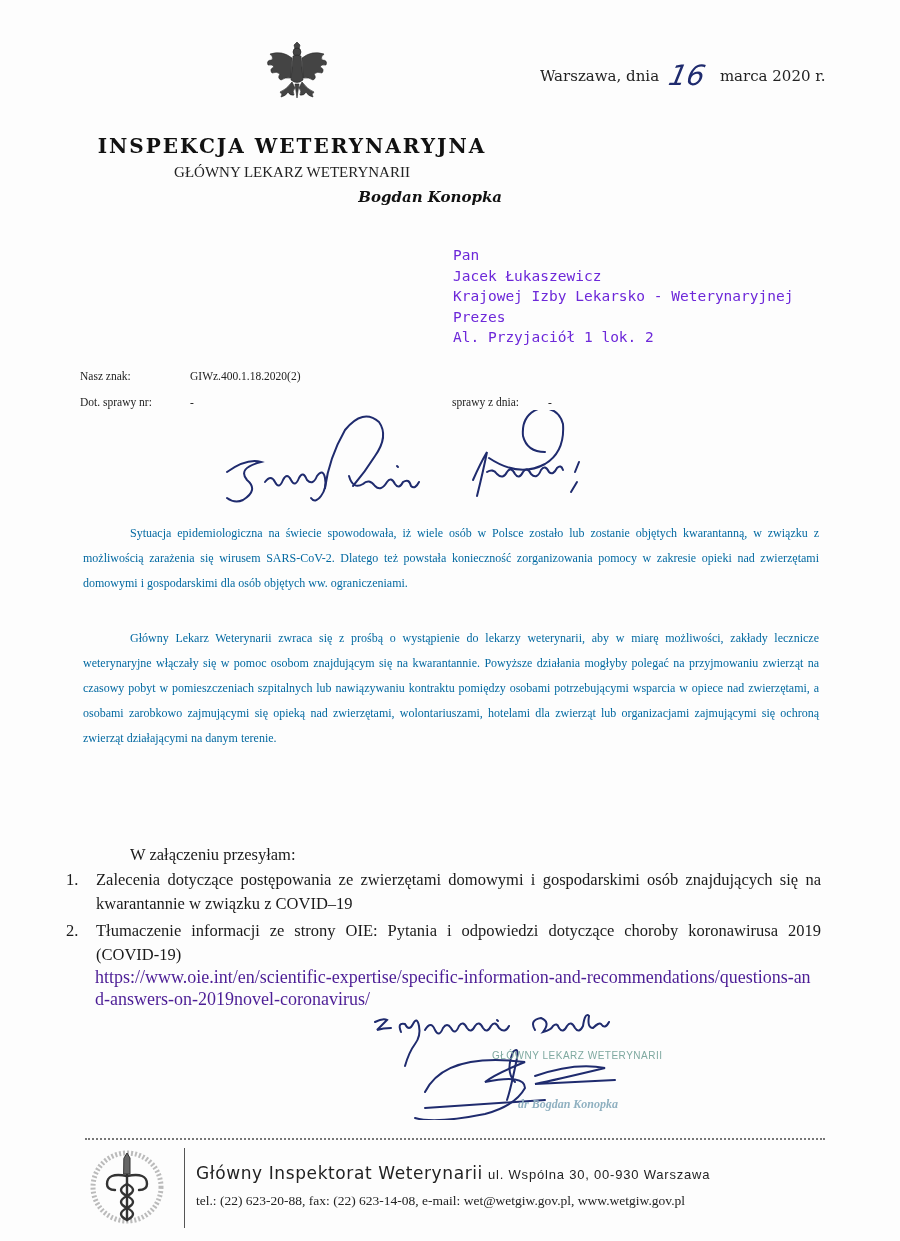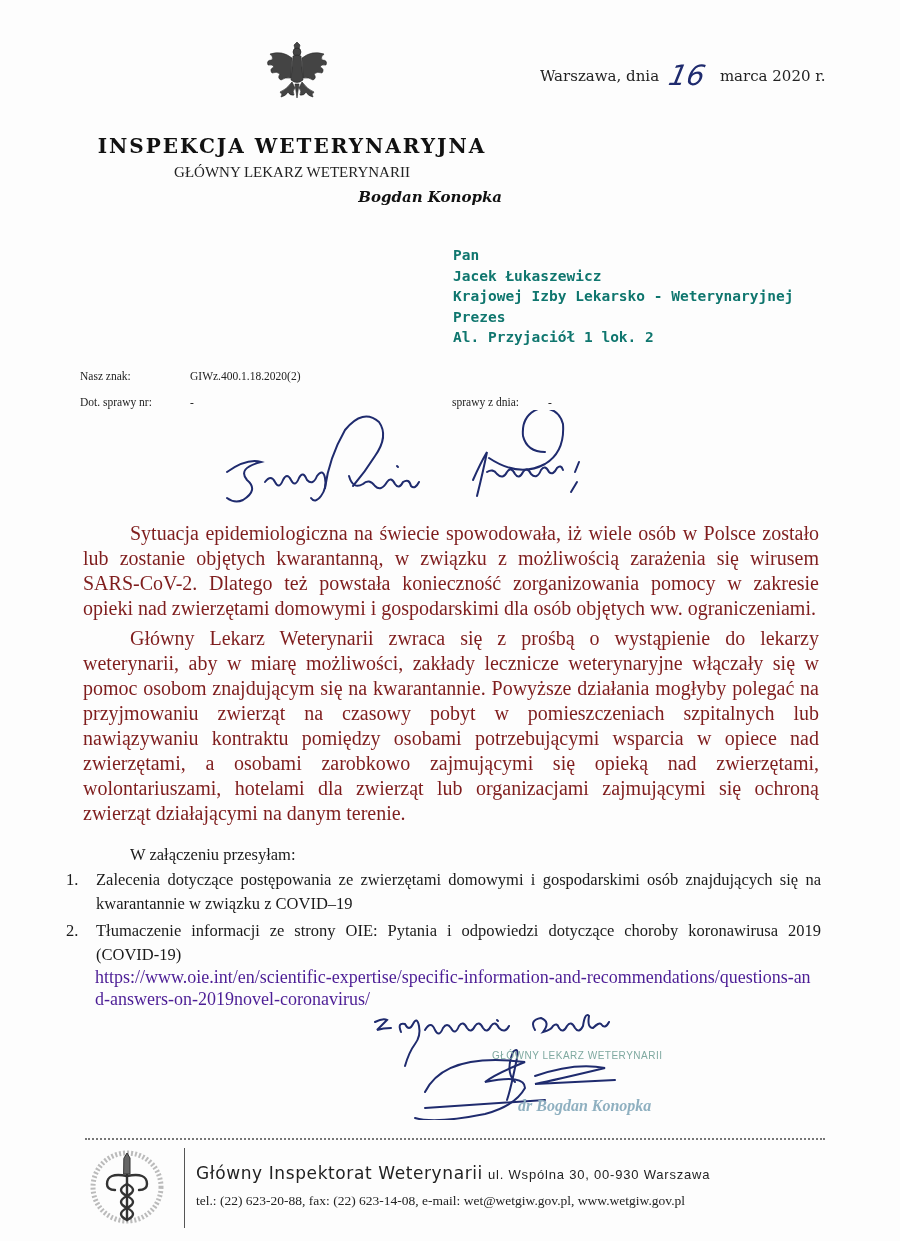--- a/index.html
+++ b/index.html
@@ -4,42 +4,42 @@
 <style>
   html, body { margin:0; padding:0; }
   body { width:900px; height:1241px; background:#fdfdfd; position:relative; overflow:hidden; color:#1a1a1a; font-family:"DejaVu Serif", serif; }
   .abs { position:absolute; }
   #eagle { left:262px; top:38px; width:70px; height:72px; }
   #org-title { left:82px; top:134px; width:420px; text-align:center; font-family:"DejaVu Serif", serif; font-weight:bold; font-size:20px; letter-spacing:2px; color:#111; }
   #org-subtitle { left:82px; top:164px; width:420px; text-align:center; font-family:"Liberation Serif", serif; font-size:15px; color:#222; }
   #org-person { left:82px; top:188px; width:420px; text-align:right; font-family:"DejaVu Serif", serif; font-weight:bold; font-style:italic; font-size:15px; color:#111; }
   #date-line { left:540px; top:62px; font-family:"DejaVu Serif", serif; font-size:15px; color:#222; white-space:nowrap; }
   #date-line .day { font-family:"DejaVu Sans", sans-serif; font-style:italic; font-size:28px; color:#1f2b6e; display:inline-block; width:56px; text-align:center; transform:skewX(-12deg); line-height:1; vertical-align:-4px; }
-  #recipient { left:453px; top:245px; font-family:"DejaVu Sans Mono", monospace; font-weight:bold; font-size:14.5px; line-height:20.5px; color:#0f766e; }
+  #recipient { left:453px; top:245px; font-family:"DejaVu Sans Mono", monospace; font-weight:normal; font-size:14.5px; line-height:20.5px; color:#6d28d9; }
   #recipient div { white-space:nowrap; }
   .meta { font-family:"Liberation Serif", serif; font-size:11.5px; color:#222; }
   #ref-label { left:80px; top:370px; }
   #ref-value { left:190px; top:370px; }
   #case-label { left:80px; top:396px; }
   #case-value { left:190px; top:396px; }
   #letter-date-label { left:452px; top:396px; }
   #letter-date-value { left:548px; top:396px; }
   #salutation { left:225px; top:410px; width:520px; height:100px; }
-  .body-text { left:83px; width:736px; font-family:"Liberation Serif", serif; font-size:20px; line-height:25px; text-align:justify; color:#7f1d1d; }
+  .body-text { left:83px; width:736px; font-family:"Liberation Serif", serif; font-size:12px; line-height:25px; text-align:justify; color:#0369a1; }
   .body-text p { margin:0; text-indent:47px; }
   #para1 { top:521px; }
   #para2 { top:626px; }
   #attach-intro { left:130px; top:845px; font-family:"Liberation Serif", serif; font-size:16.5px; }
   #attach-list { left:66px; top:868px; width:755px; font-family:"Liberation Serif", serif; font-size:16.5px; line-height:24px; margin:0; padding:0; list-style:none; }
   #attach-list li { position:relative; padding-left:30px; text-align:justify; margin-bottom:3px; }
   #attach-list li .num { position:absolute; left:0; top:0; }
   #attach-url { left:95px; top:966px; width:720px; font-family:"Liberation Serif", serif; font-size:18px; line-height:22px; color:#4c1d95; word-break:break-all; }
   #closing { left:365px; top:1010px; width:460px; height:110px; }
   #stamp-title { left:492px; top:1050px; font-family:"Liberation Sans", sans-serif; font-size:10px; color:#7fa9a0; letter-spacing:0.5px; }
-  #stamp-name { left:518px; top:1097px; font-family:"Liberation Serif", serif; font-style:italic; font-weight:bold; font-size:16px; color:#8fb0c0; }
+  #stamp-name { left:518px; top:1097px; font-family:"Liberation Serif", serif; font-style:italic; font-weight:bold; font-size:12px; color:#8fb0c0; }
   #footer-rule { left:85px; top:1138px; width:740px; height:0; border-top:2px dotted #777; }
   #footer-logo { left:86px; top:1146px; width:82px; height:82px; }
   #footer-divider { left:184px; top:1148px; width:1px; height:80px; background:#555; }
   #footer-line1 { left:196px; top:1163px; white-space:nowrap; color:#222; }
   #footer-line1 .org { font-family:"DejaVu Sans", sans-serif; font-size:17px; letter-spacing:0.6px; }
   #footer-line1 .addr { font-family:"Liberation Sans", sans-serif; font-size:13px; letter-spacing:0.8px; }
   #footer-line2 { left:196px; top:1193px; white-space:nowrap; font-family:"Liberation Serif", serif; font-size:13.5px; color:#222; }
 </style>
 </head>
 <body>

